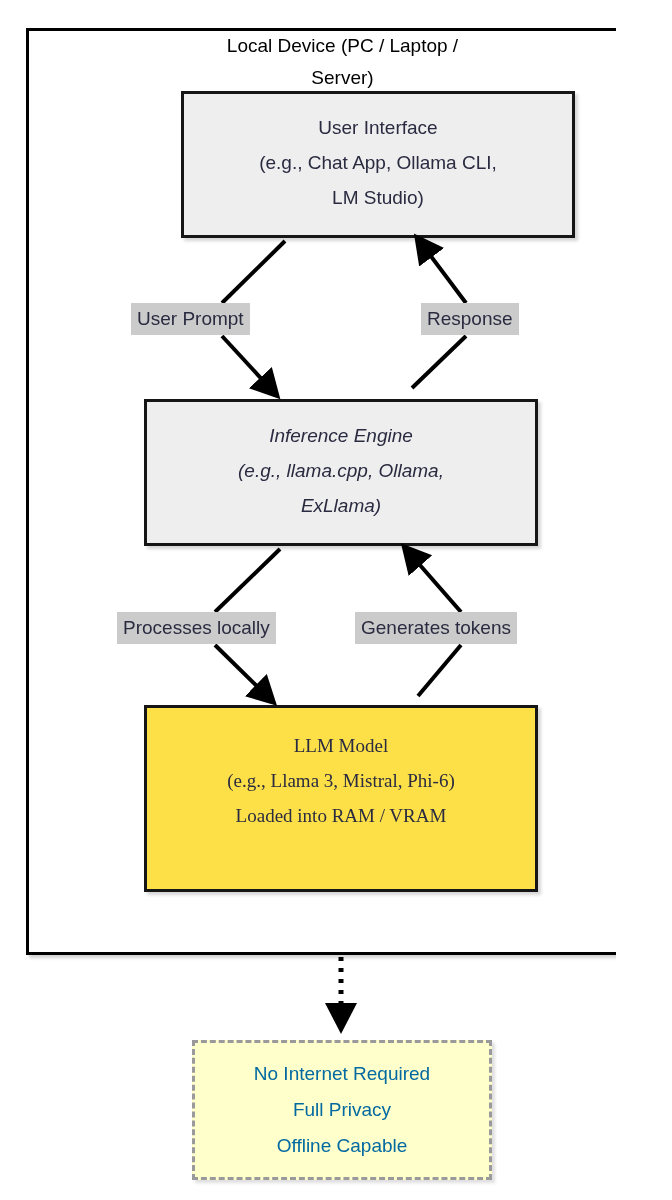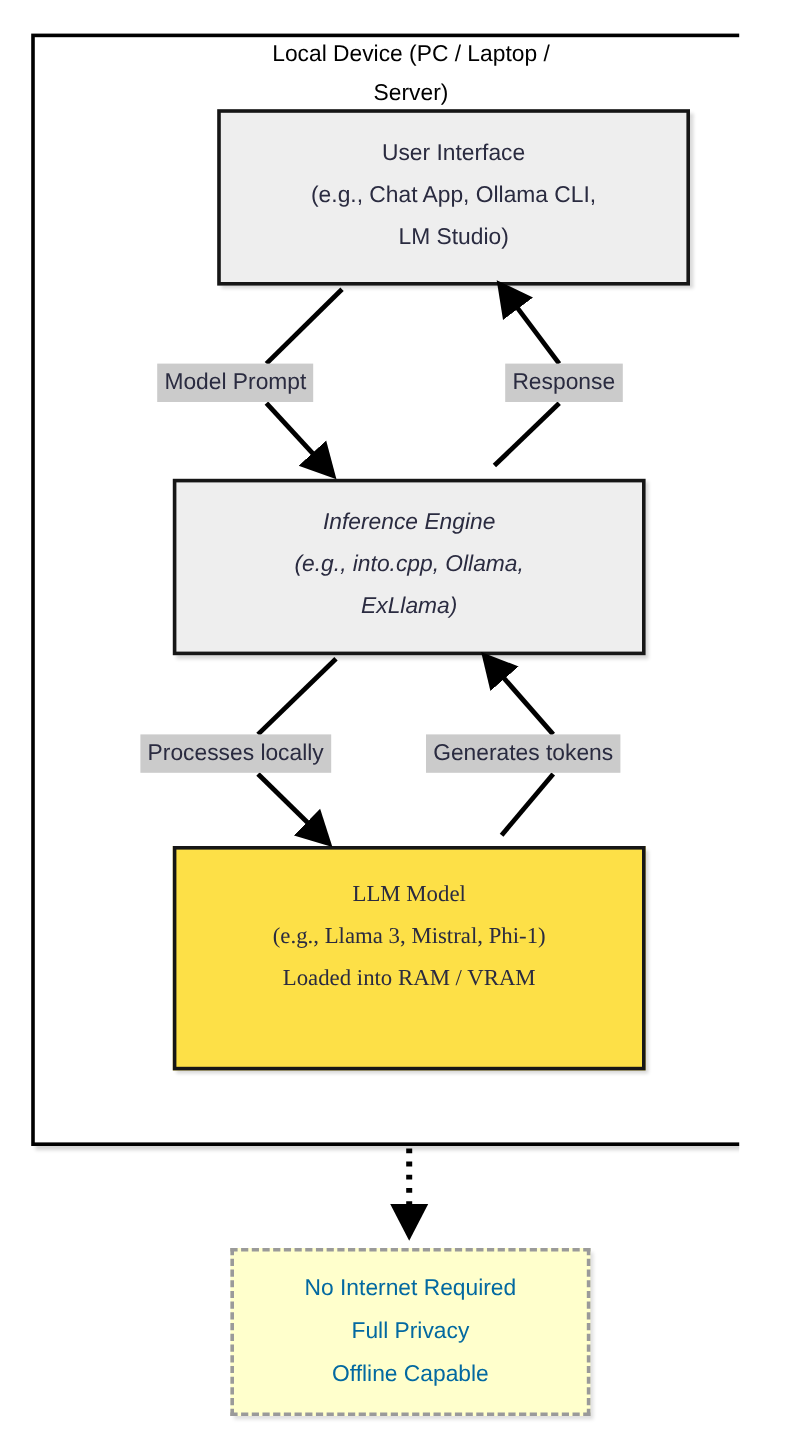--- a/index.html
+++ b/index.html
@@ -180,31 +180,31 @@
   </svg>
 
   <div class="proc-box" id="box-ui">
     <div class="line">User Interface</div>
     <div class="line">(e.g., Chat App, Ollama CLI,</div>
     <div class="line">LM Studio)</div>
   </div>
 
   <div class="proc-box" id="box-engine">
     <div class="line">Inference Engine</div>
-    <div class="line">(e.g., into.cpp, Ollama,</div>
+    <div class="line">(e.g., llama.cpp, Ollama,</div>
     <div class="line">ExLlama)</div>
   </div>
 
   <div class="proc-box" id="box-model">
     <div class="line">LLM Model</div>
-    <div class="line">(e.g., Llama 3, Mistral, Phi-1)</div>
+    <div class="line">(e.g., Llama 3, Mistral, Phi-6)</div>
     <div class="line">Loaded into RAM / VRAM</div>
   </div>
 
-  <div class="edge-label" id="label-user-prompt">Model Prompt</div>
+  <div class="edge-label" id="label-user-prompt">User Prompt</div>
   <div class="edge-label" id="label-response">Response</div>
   <div class="edge-label" id="label-generates">Generates tokens</div>
   <div class="edge-label" id="label-processes">Processes locally</div>
 
   <div id="note-box">
     <div class="line">No Internet Required</div>
     <div class="line">Full Privacy</div>
     <div class="line">Offline Capable</div>
   </div>
 

